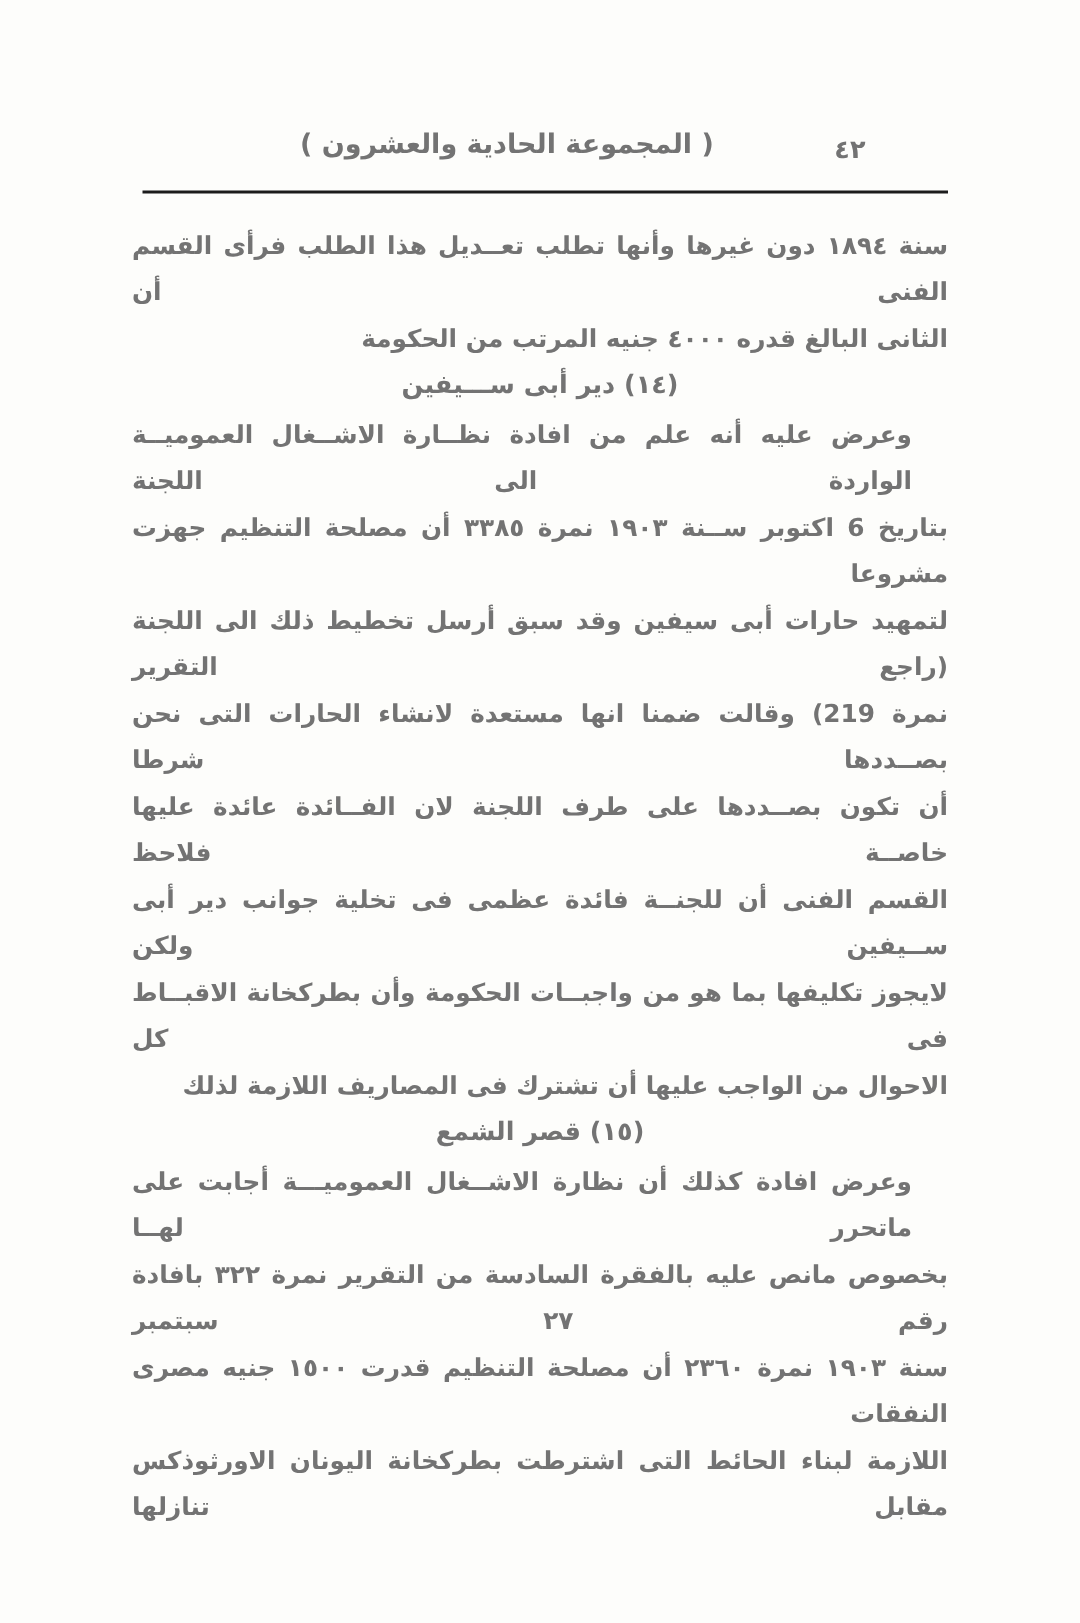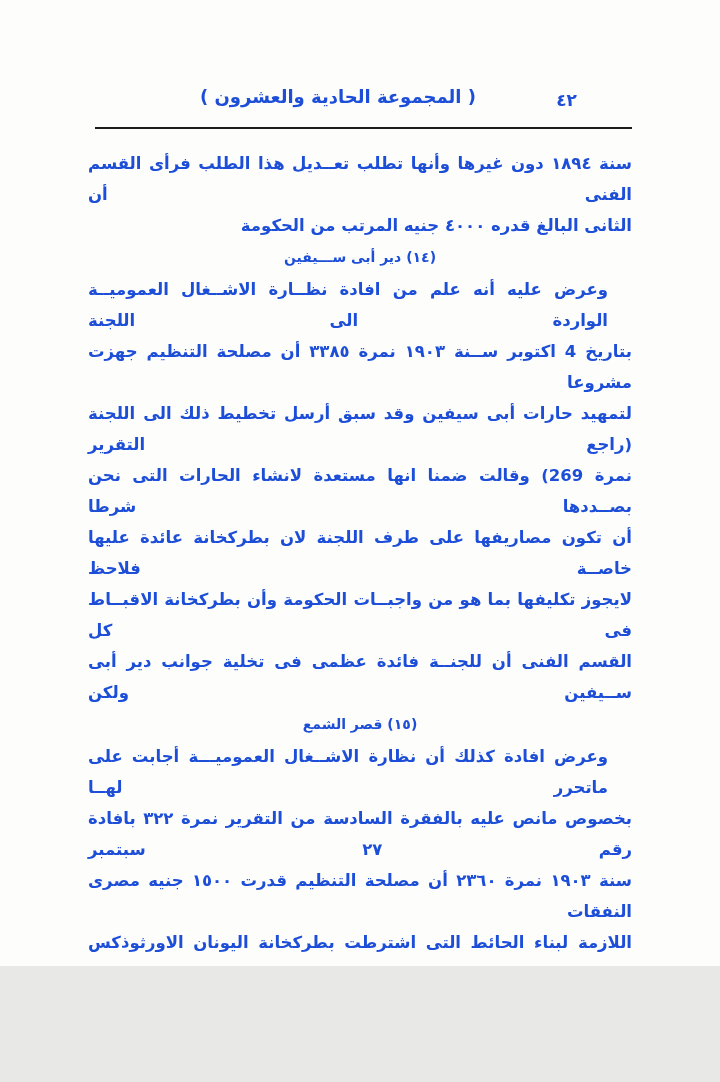--- a/index.html
+++ b/index.html
@@ -4,24 +4,24 @@
 <style>
   html, body {
     margin: 0;
     padding: 0;
     background: #e8e8e6;
     font-family: "DejaVu Sans", sans-serif;
   }
   .book-page {
     position: relative;
     width: 720px;
-    height: 966px;
+    height: 1082px;
     margin: 0 auto;
     background: #fdfdfb;
-    color: #1d4ed8;
+    color: #737373;
     overflow: hidden;
   }
   .page-header {
     position: absolute;
     top: 86px;
     left: 0;
     right: 0;
     height: 34px;
   }
   .collection-title {
@@ -70,21 +70,21 @@
   }
   .line.last {
     text-align-last: right;
   }
   .paragraph.indent .line:first-child {
     padding-right: 24px;
   }
   .heading {
     text-align: left;
     text-align-last: center;
-    font-size: 14px;
+    font-size: 17px;
     line-height: 31px;
     margin: 1px 0;
   }
 </style>
 </head>
 <body>
 
 <div class="book-page">
   <div class="page-header">
     <span class="collection-title">( المجموعة الحادية والعشرون )</span>
@@ -92,26 +92,27 @@
   </div>
   <hr class="header-rule">
   <div class="body-text">
       <div class="paragraph">
         <div class="line">سنة ١٨٩٤ دون غيرها وأنها تطلب تعــديل هذا الطلب فرأى القسم الفنى أن</div>
         <div class="line last">الثانى البالغ قدره ٤٠٠٠ جنيه المرتب من الحكومة</div>
       </div>
       <div class="heading">(١٤) دير أبى ســـيفين</div>
       <div class="paragraph indent">
         <div class="line">وعرض عليه أنه علم من افادة نظــارة الاشــغال العموميــة الواردة الى اللجنة</div>
-        <div class="line">بتاريخ 4 اكتوبر ســنة ١٩٠٣ نمرة ٣٣٨٥ أن مصلحة التنظيم جهزت مشروعا</div>
+        <div class="line">بتاريخ 6 اكتوبر ســنة ١٩٠٣ نمرة ٣٣٨٥ أن مصلحة التنظيم جهزت مشروعا</div>
         <div class="line">لتمهيد حارات أبى سيفين وقد سبق أرسل تخطيط ذلك الى اللجنة (راجع التقرير</div>
-        <div class="line">نمرة 269) وقالت ضمنا انها مستعدة لانشاء الحارات التى نحن بصــددها شرطا</div>
-        <div class="line">أن تكون مصاريفها على طرف اللجنة لان بطركخانة عائدة عليها خاصــة فلاحظ</div>
+        <div class="line">نمرة 219) وقالت ضمنا انها مستعدة لانشاء الحارات التى نحن بصــددها شرطا</div>
+        <div class="line">أن تكون بصــددها على طرف اللجنة لان الفــائدة عائدة عليها خاصــة فلاحظ</div>
+        <div class="line">القسم الفنى أن للجنــة فائدة عظمى فى تخلية جوانب دير أبى ســيفين ولكن</div>
         <div class="line">لايجوز تكليفها بما هو من واجبــات الحكومة وأن بطركخانة الاقبــاط فى كل</div>
-        <div class="line">القسم الفنى أن للجنــة فائدة عظمى فى تخلية جوانب دير أبى ســيفين ولكن</div>
+        <div class="line last">الاحوال من الواجب عليها أن تشترك فى المصاريف اللازمة لذلك</div>
       </div>
       <div class="heading">(١٥) قصر الشمع</div>
       <div class="paragraph indent">
         <div class="line">وعرض افادة كذلك أن نظارة الاشــغال العموميـــة أجابت على ماتحرر لهــا</div>
         <div class="line">بخصوص مانص عليه بالفقرة السادسة من التقرير نمرة ٣٢٢ بافادة رقم ٢٧ سبتمبر</div>
         <div class="line">سنة ١٩٠٣ نمرة ٢٣٦٠ أن مصلحة التنظيم قدرت ١٥٠٠ جنيه مصرى النفقات</div>
         <div class="line">اللازمة لبناء الحائط التى اشترطت بطركخانة اليونان الاورثوذكس مقابل تنازلها</div>
       </div>
     </div>
 </div>

